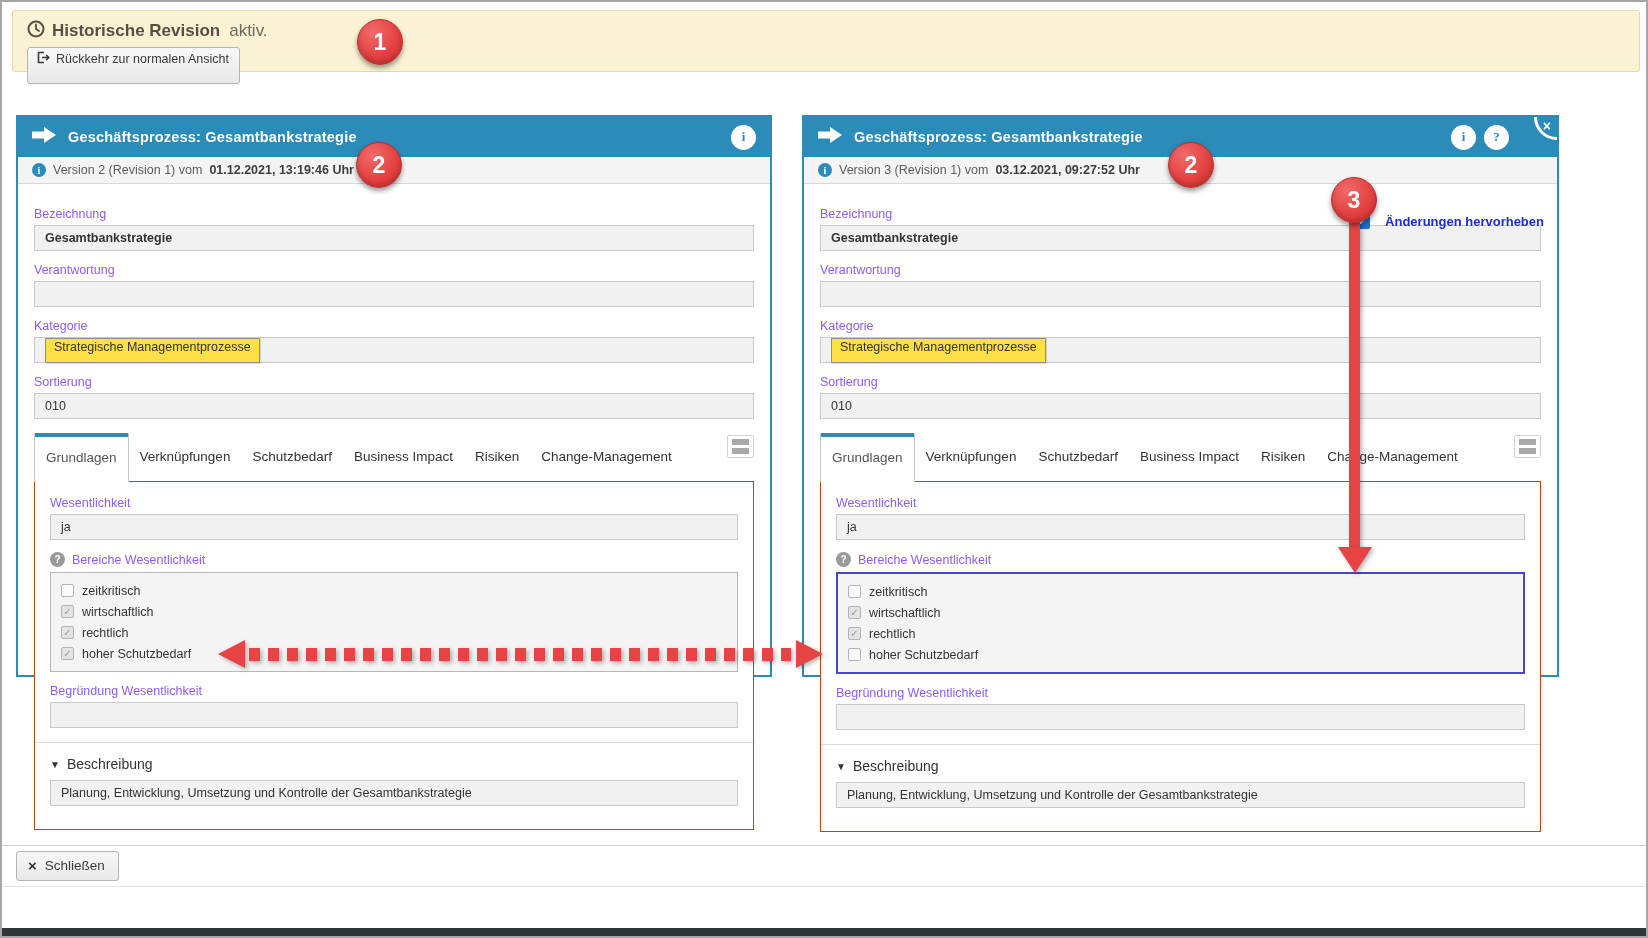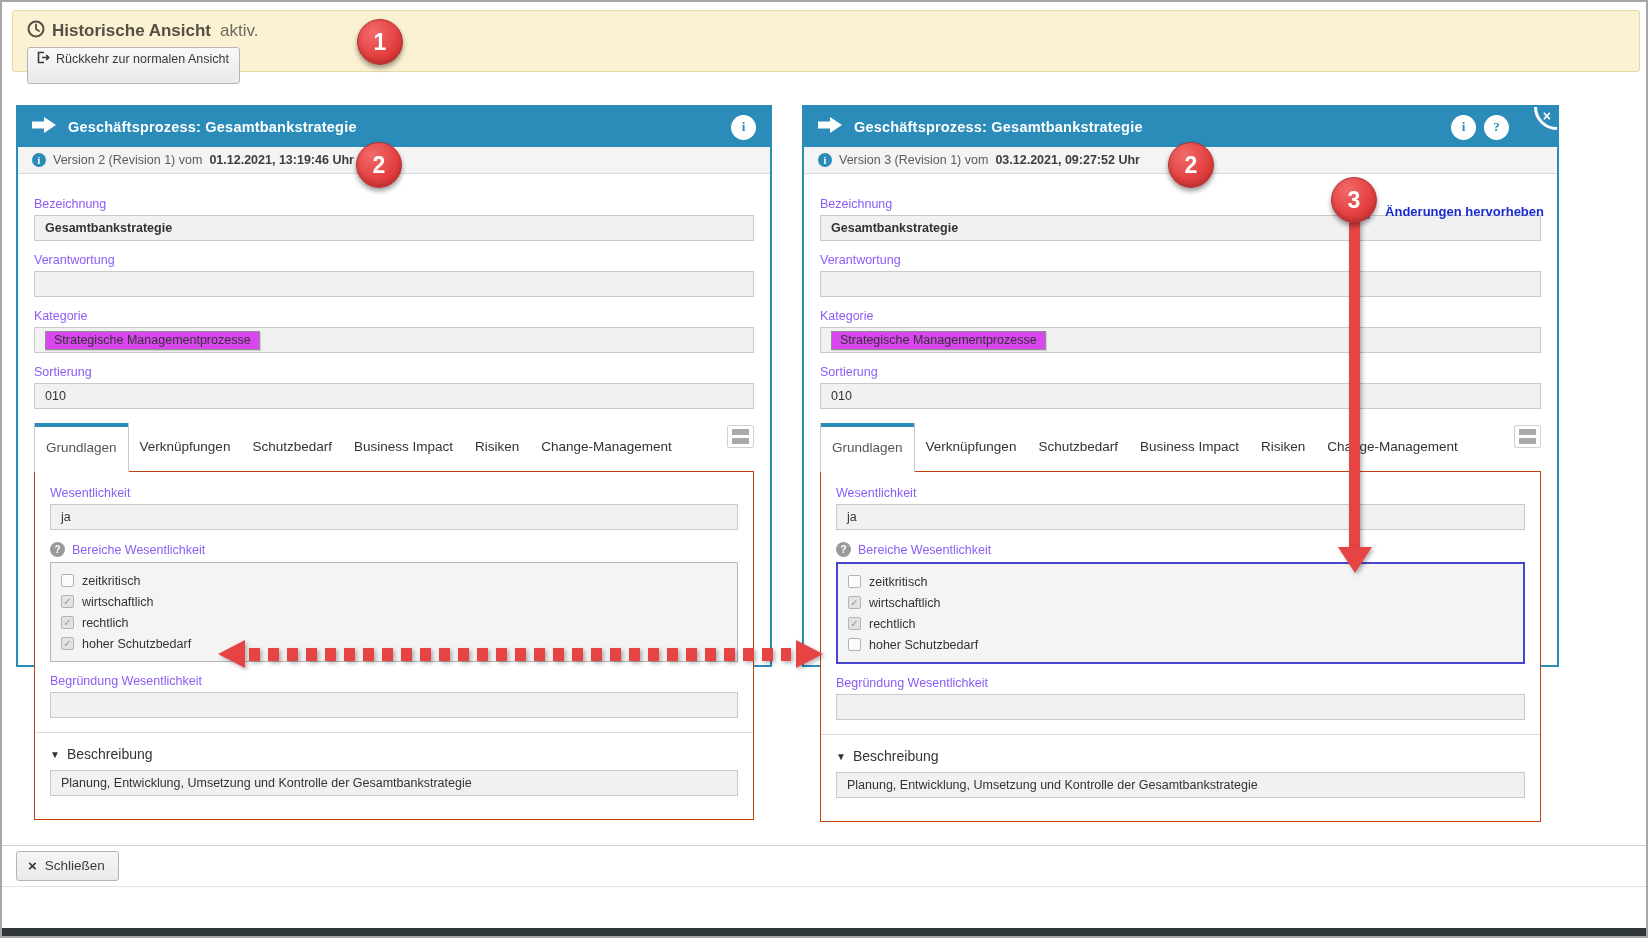--- a/index.html
+++ b/index.html
@@ -24,21 +24,21 @@
   .banner-suffix { font-size: 17px; color: #6e6a60; margin-left: 2px; text-align: right; }
   .banner-btn {
     margin-top: 5px; display: inline-flex; align-items: center; gap: 6px;
     background: linear-gradient(#f8f8f8, #e9e9e9);
     border: 1px solid #b5b5b5; border-radius: 3px;
     padding: 3px 10px 16px 8px; font-size: 12.5px; color: #3a3a3a; cursor: pointer;
   }
 
   
   .panel {
-    position: absolute; top: 103px; height: 562px;
+    position: absolute; top: 113px; height: 562px;
     background: #fff; border: 2px solid #2b8bb9;
   }
   .panel-left  { left: 14px;  width: 756px; }
   .panel-right { left: 800px; width: 757px; }
 
   .panel-header {
     position: relative; height: 40px; background: #2b8bb9;
     display: flex; align-items: center; padding: 0 14px; gap: 12px;
   }
   .hdr-title { color: #fff; font-size: 14.5px; font-weight: bold; letter-spacing: .2px; }
@@ -88,21 +88,21 @@
 
   .fgroup { margin-top: 12px; }
   .fgroup.first { margin-top: 23px; }
   .flabel { font-size: 12.5px; font-weight: normal; color: #8b5cf6; margin-bottom: 4px; }
   .finput {
     height: 26px; background: #f1f1f1; border: 1px solid #c9c9c9;
     font-size: 12.5px; color: #333; padding: 0 10px; display: flex; align-items: center;
   }
   .finput.bold-val { font-weight: bold; }
   .chip {
-    background: #d946ef; border: 1px solid #8f8f8f; padding: 1px 8px 2px;
+    background: #fde047; border: 1px solid #8f8f8f; padding: 1px 8px 8px;
     font-size: 12.5px; color: #333; box-shadow: 1px 1px 1px rgba(0,0,0,.12);
   }
 
   
   .tabs { position: relative; display: flex; align-items: flex-end; margin-top: 13px; height: 49px; }
   .tab {
     font-size: 13.5px; color: #333; padding: 0 11px; height: 49px;
     display: flex; align-items: center; cursor: pointer; white-space: nowrap;
   }
   .tab.active {
@@ -198,21 +198,21 @@
 <body>
 
 <div class="banner">
   <div class="banner-title-row">
     <span>
       <svg width="18" height="18" viewBox="0 0 18 18">
           <circle cx="9" cy="9" r="7.5" fill="none" stroke="#564f45" stroke-width="2"></circle>
           <path d="M9 4.5 V9 L12 11" fill="none" stroke="#564f45" stroke-width="1.8" stroke-linecap="round"></path>
         </svg>
     </span>
-    <span class="banner-title">Historische Ansicht</span>
+    <span class="banner-title">Historische Revision</span>
     <span class="banner-suffix">aktiv.</span>
   </div>
   <button class="banner-btn">
     <span>
       <svg width="14" height="13" viewBox="0 0 14 13">
           <path d="M8 1.5 H2.5 V11.5 H8" fill="none" stroke="#3a3a3a" stroke-width="1.6"></path>
           <path d="M6 6.5 H12.5 M10.2 4 L12.8 6.5 L10.2 9" fill="none" stroke="#3a3a3a" stroke-width="1.6"></path>
         </svg>
     </span>
     <span>Rückkehr zur normalen Ansicht</span>

